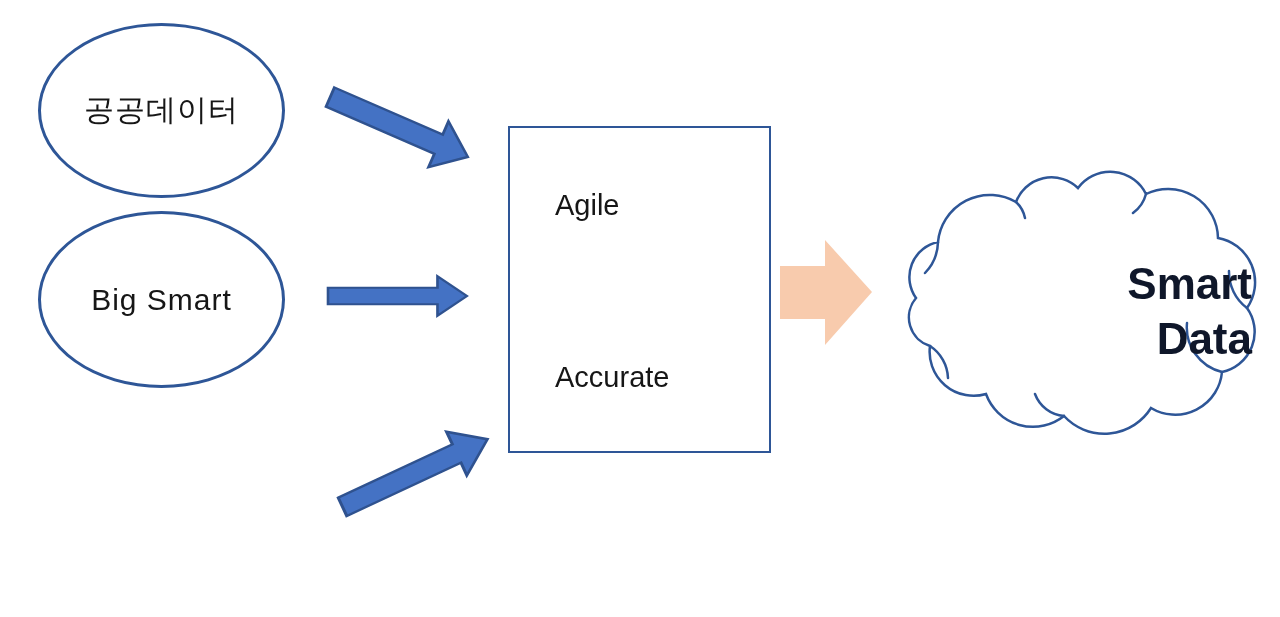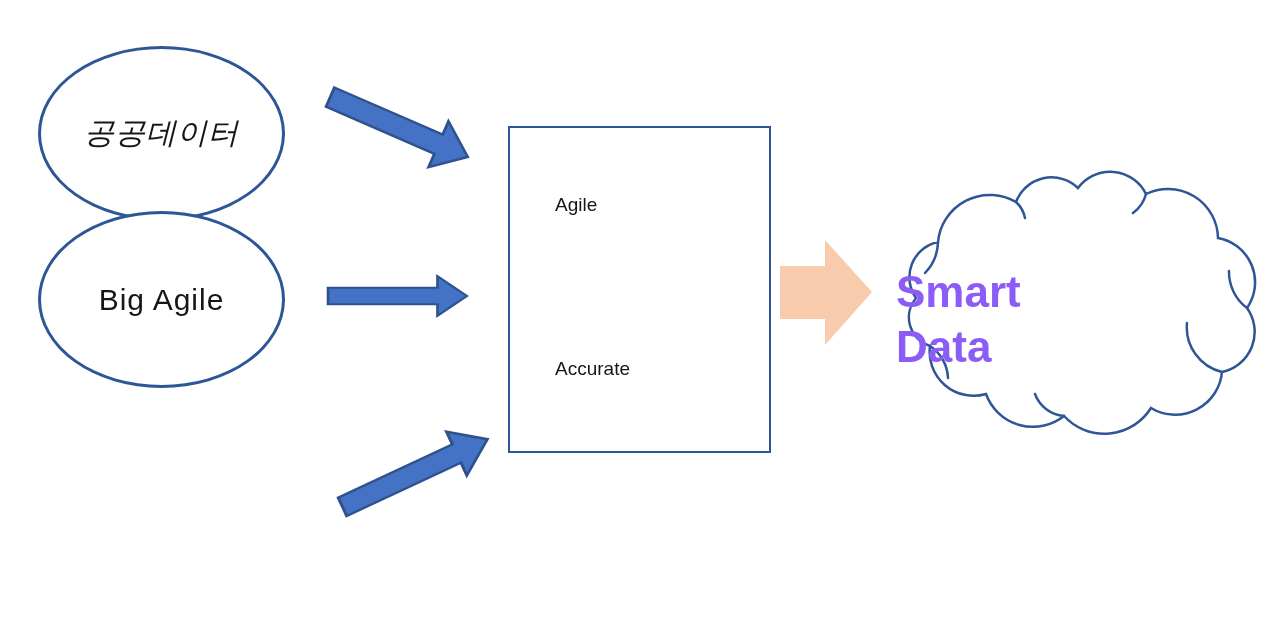--- a/index.html
+++ b/index.html
@@ -7,64 +7,64 @@
     position:relative; width:1280px; height:617px; background:#ffffff;
     font-family:"Liberation Sans","DejaVu Sans",sans-serif; overflow:hidden;
   }
   
   .ellipse {
     position:absolute; left:38px; width:247px;
     border:3px solid #2E5697; border-radius:50%;
     background:#ffffff; display:flex; align-items:center; justify-content:center;
     box-sizing:border-box;
   }
-  .ellipse.e1 { top:46px;  height:175px;font-style:italic; }
+  .ellipse.e1 { top:23px;  height:175px; }
   .ellipse.e2 { top:211px; height:177px; }
   .ellipse.e3 { top:400px; height:190px; }
   .ellipse .label {
     font-size:30px; color:#161616; letter-spacing:1px; white-space:nowrap;
   }
   
   .rect-box {
     position:absolute; left:508px; top:126px; width:263px; height:327px;
     border:2.5px solid #2E5697; background:#ffffff; box-sizing:border-box;
   }
   .rect-box .item {
     position:absolute; left:45px; height:34px; line-height:34px;
-    font-size:19px; color:#161616; white-space:nowrap;
+    font-size:29px; color:#161616; white-space:nowrap;
   }
   .rect-box .item.i1 { top:60px; }
   .rect-box .item.i2 { top:142px; }
-  .rect-box .item.i3 { top:224px; }
+  .rect-box .item.i3 { top:232px; }
   
   .barrow { position:absolute; }
   .barrow svg { display:block; overflow:visible; }
   .a1 { left:324px; top:98px;  transform:rotate(23.5deg); }
   .a2 { left:328px; top:273px; }
   .a3 { left:335px; top:445px; transform:rotate(-25deg); }
   .big-arrow { position:absolute; left:780px; top:240px; }
   
   .cloud-wrap { position:absolute; left:896px; top:170px; width:356px; height:278px; }
   .cloud-wrap svg { display:block; overflow:visible; }
   .cloud-text {
-    position:absolute; left:896px; top:264px; width:356px;
-    text-align:left; font-weight:bold; font-size:44px; line-height:55px;
-    color:#8b5cf6;
+    position:absolute; left:896px; top:256px; width:356px;
+    text-align:right; font-weight:bold; font-size:44px; line-height:55px;
+    color:#0f172a;
   }
 </style>
 </head>
 <body>
 
 <div class="stage">
 
   <div class="ellipse e1">
     <span class="label">공공데이터</span>
   </div>
   <div class="ellipse e2">
-    <span class="label">Big Agile</span>
+    <span class="label">Big Smart</span>
   </div>
 
   <div class="barrow a1">
     <svg width="150" height="58" viewBox="0 0 160 72" preserveAspectRatio="none">
       <polygon points="0,23 126,23 126,5 160,36 126,67 126,49 0,49" fill="#4472C4" stroke="#2F528F" stroke-width="3" stroke-linejoin="miter"></polygon>
     </svg>
   </div>
   <div class="barrow a2">
     <svg width="139" height="46" viewBox="0 0 160 72" preserveAspectRatio="none">
       <polygon points="0,23 126,23 126,5 160,36 126,67 126,49 0,49" fill="#4472C4" stroke="#2F528F" stroke-width="3" stroke-linejoin="miter"></polygon>

